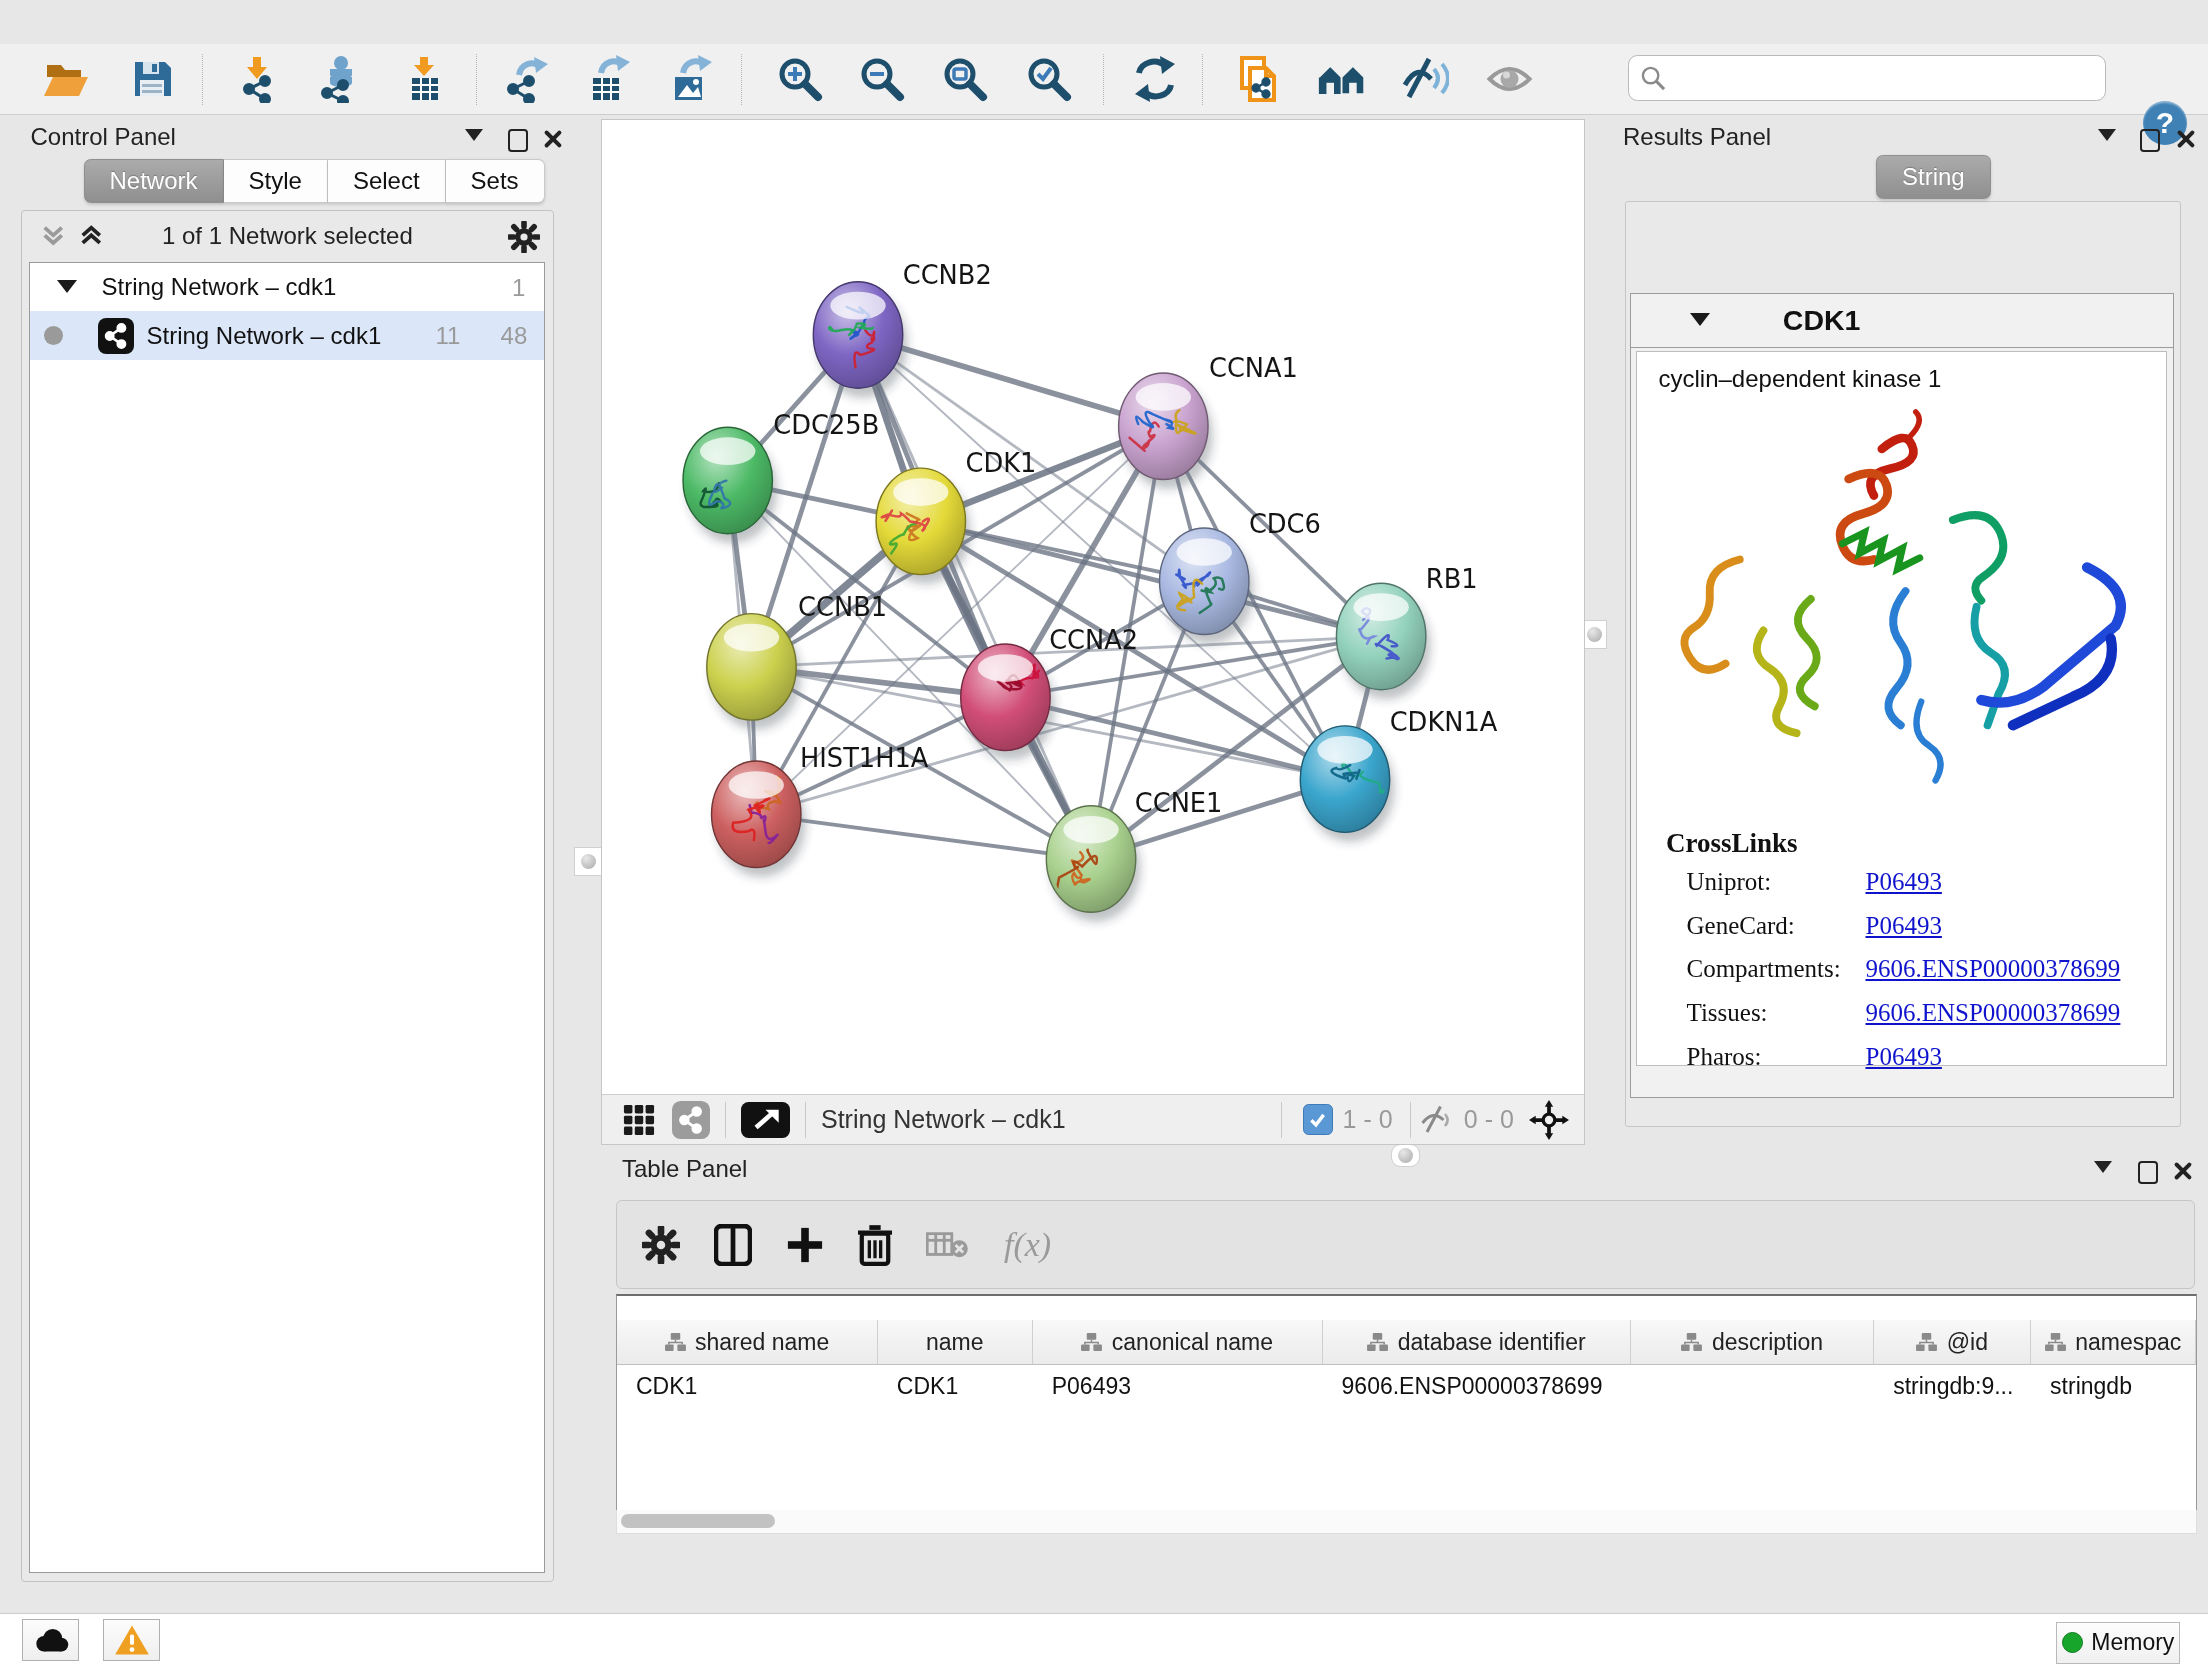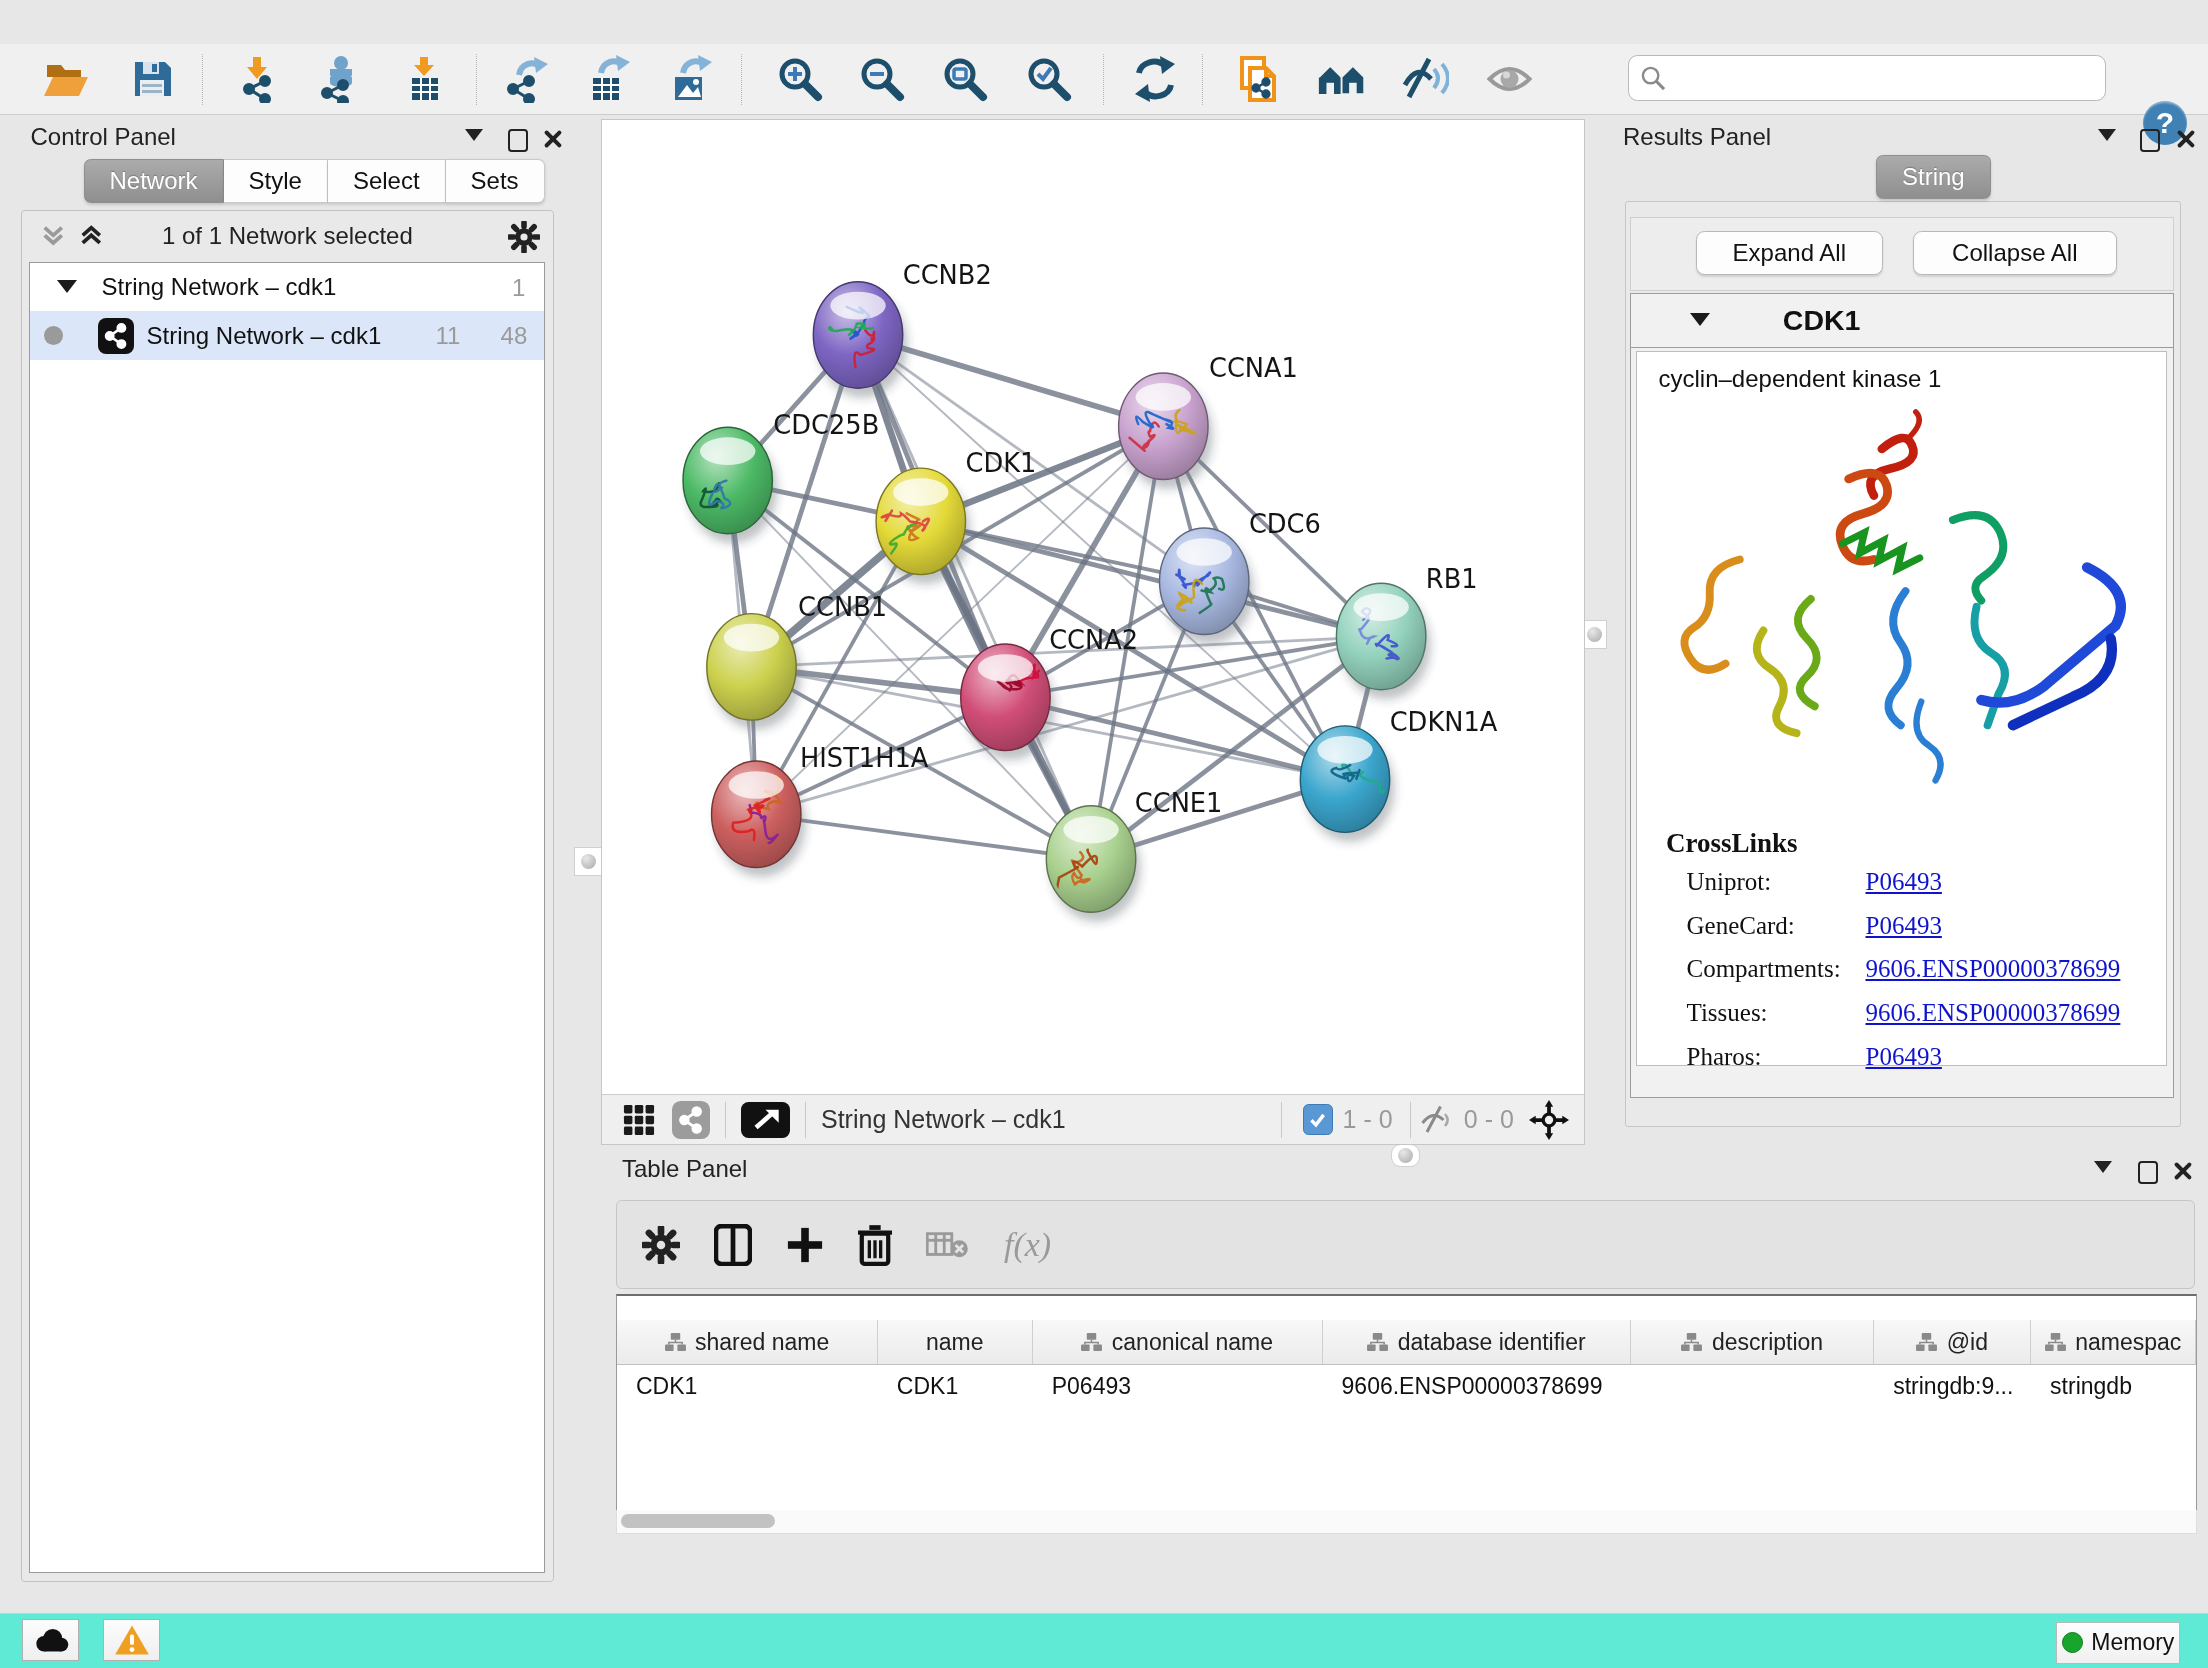--- a/index.html
+++ b/index.html
@@ -116,21 +116,21 @@
     font-size:23px;color:#222;border-right:1px solid #cfcfcf;box-sizing:border-box;overflow:hidden;}
   .trow{display:flex;height:43px;}
   .td{font-size:23px;color:#111;padding-left:19px;box-sizing:border-box;line-height:43px;
     overflow:hidden;white-space:nowrap;}
   #tp-hscroll{position:absolute;left:15px;top:359px;width:1579px;height:23px;background:#fafafa;
     border:1px solid #dedede;border-top:none;}
   #tp-hscroll .thumb{position:absolute;left:3.8px;top:3.8px;width:154px;height:14.3px;border-radius:7.6px;
     background:#c2c2c2;}
   #tp-tabs{position:absolute;left:521px;top:399px;}
   
-  #statusbar{position:absolute;left:0;top:1613px;width:2208px;height:55px;background:#5eead4;
+  #statusbar{position:absolute;left:0;top:1613px;width:2208px;height:55px;background:#ffffff;
     border-top:1px solid #cdcdcd;}
   .sbtn{position:absolute;top:4.8px;width:55px;height:40px;background:linear-gradient(#fcfcfc,#efefef);
     border:1.9px solid #b0b0b0;display:flex;align-items:center;justify-content:center;}
   #memory-btn{position:absolute;left:2056px;top:7.6px;width:122px;height:40px;
     background:linear-gradient(#fdfdfd,#f0f0f0);border:1.9px solid #b9b9b9;display:flex;
     align-items:center;justify-content:center;gap:8.6px;font-size:23px;color:#111;}
   #memory-btn i{width:19px;height:19px;border-radius:50%;background:#17a62b;
     border:1px solid #0d7c1d;display:block;}
   .fx{font-family:"Liberation Serif","DejaVu Serif",serif;font-style:italic;
     font-size:34px;color:#9a9a9a;}
@@ -720,24 +720,20 @@
     <div class="phead">
       <span class="ptitle">Results Panel</span>
       <span class="hicon tri-down" style="left:496px"></span>
       <span class="hicon float-ico" style="left:538px"></span>
       <span class="hicon xico" style="left:573px"></span>
     </div>
     <div class="seg" id="rp-tab">
       <div class="tab sel single">String</div>
     </div>
     <div id="rp-group">
-      <div id="rp-btnbox">
-        <div class="rp-btn" style="left:65px;width:185px">Expand All</div>
-        <div class="rp-btn" style="left:282px;width:202px">Collapse All</div>
-      </div>
       <div id="rp-content">
         <div id="rp-cdk1row">
           <span class="exp-tri"></span>
           <span class="name">CDK1</span>
         </div>
         <div id="rp-white">
           <div id="rp-desc">cyclin–dependent kinase 1</div>
 
           <svg style="position:absolute;left:7.6px;top:49px" width="521" height="388" viewBox="0 0 660 490">
             <g fill="none" stroke-linecap="round">

